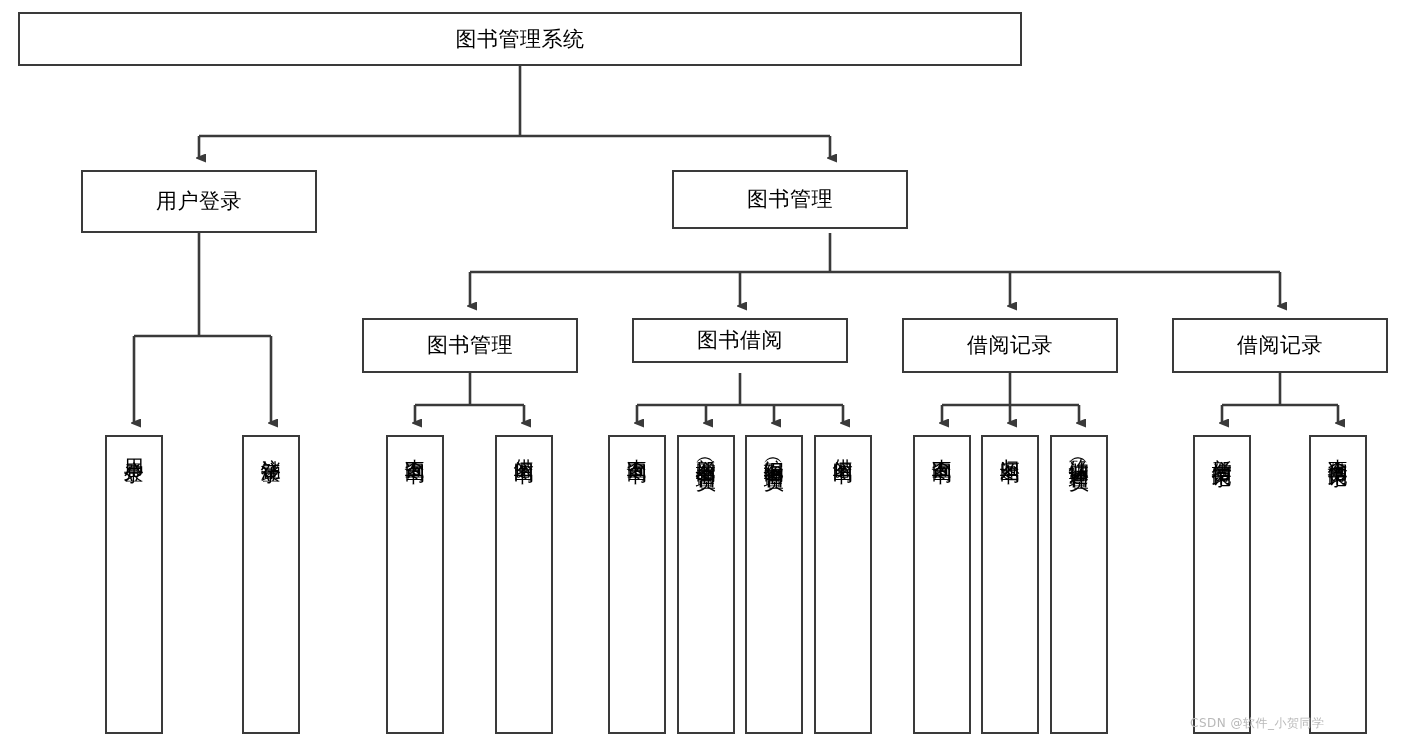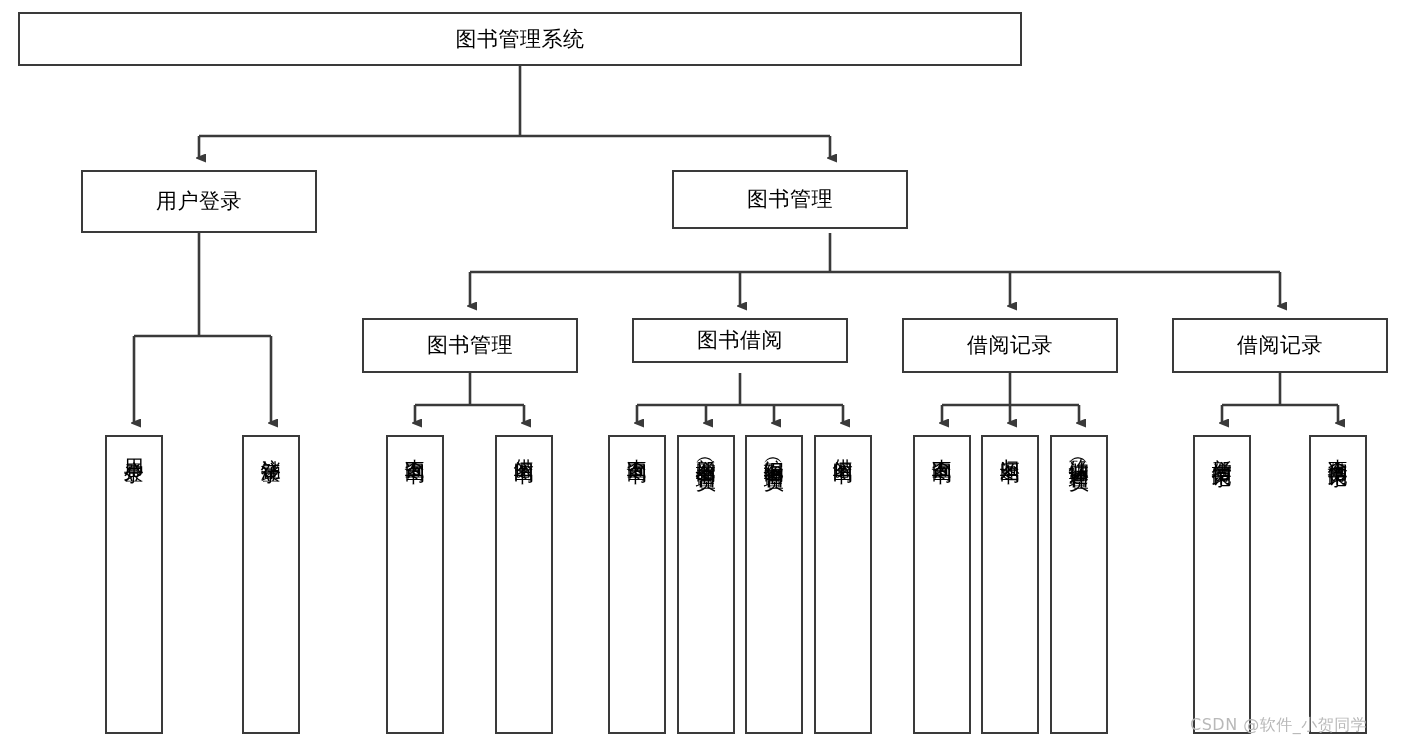--- a/index.html
+++ b/index.html
@@ -57,21 +57,21 @@
     writing-mode: vertical-rl;
     text-orientation: upright;
     font-size: 20px;
     line-height: 1.02;
     letter-spacing: 2px;
     white-space: nowrap;
     transform: none;
   }
   .watermark {
     position: absolute;
-    font-size: 16px;
+    font-size: 12px;
     color: #b9b9b9;
     white-space: nowrap;
     letter-spacing: 0.5px;
     font-family: "DejaVu Sans", "Liberation Sans", sans-serif;
   }
 </style>
 </head>
 <body>
 
 <div id="canvas">

